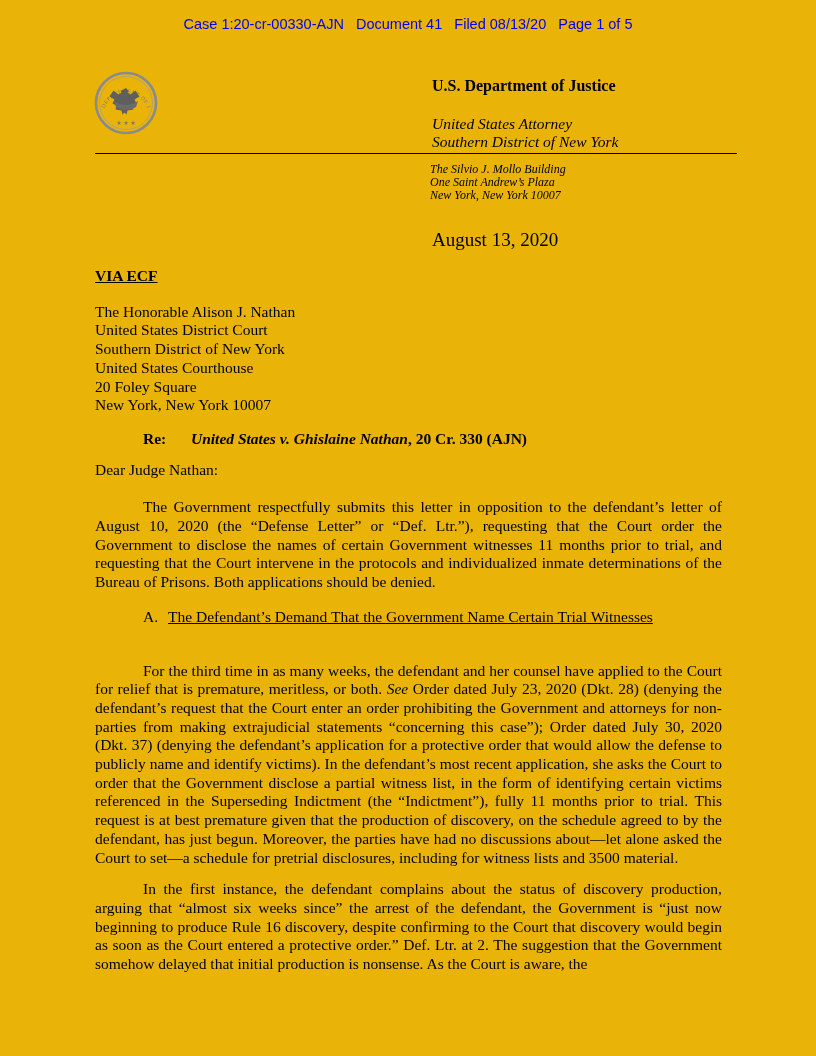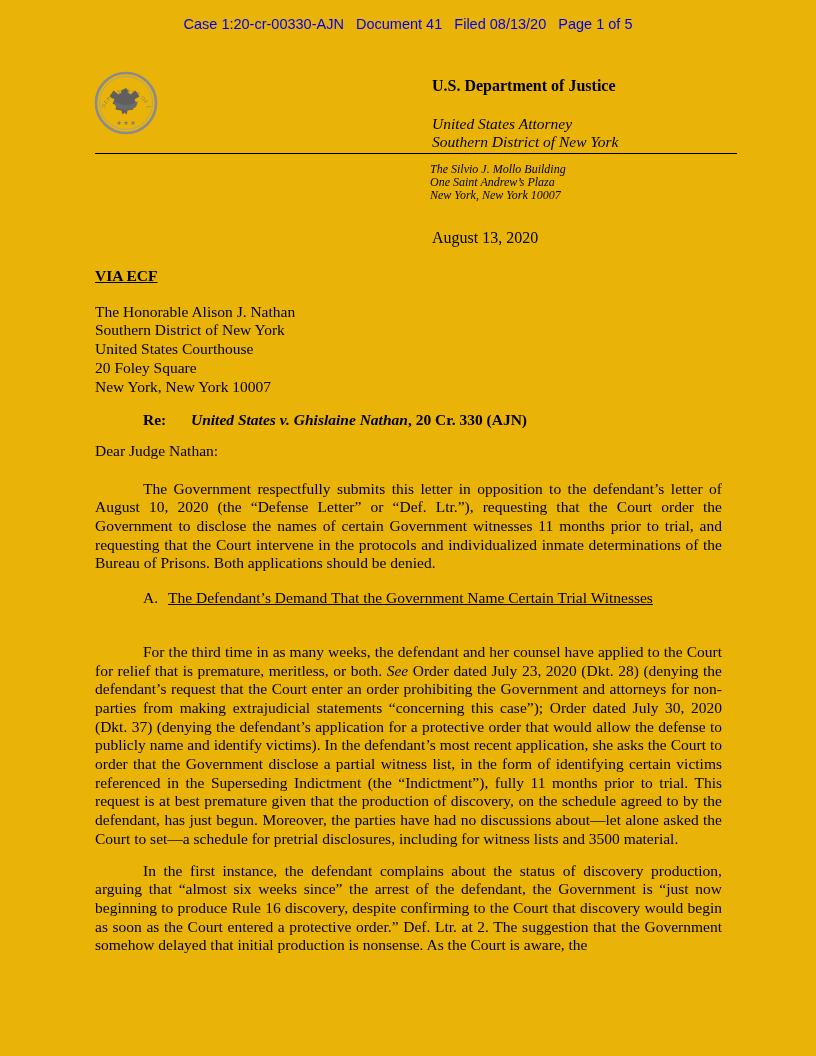--- a/index.html
+++ b/index.html
@@ -39,21 +39,21 @@
   .lh-rule {
     position: absolute; left: 95px; top: 153px;
     width: 642px; height: 0; border-top: 1.6px solid #000;
   }
   .lh-address {
     position: absolute; left: 430px; top: 163px;
     font-style: italic; font-size: 12px; line-height: 12.8px;
   }
   .letter-date {
     position: absolute; left: 432px; top: 229px;
-    font-size: 16px;
+    font-size: 19px;
   }
   
   .letter {
     position: absolute; top: 0; left: 0;
     padding: 267px 94px 0 95px;
     width: 100%;
     font-size: 15.5px;
     line-height: 18.7px;
   }
   .via { font-weight: bold; text-decoration: underline; }
@@ -114,20 +114,21 @@
   </div>
 
   <div class="letter-date">August 13, 2020</div>
 
   <div class="letter">
 
     <div class="via">VIA ECF</div>
 
     <div class="recipient">
       <div>The Honorable Alison J. Nathan</div>
+      <div>United States District Court</div>
       <div>Southern District of New York</div>
       <div>United States Courthouse</div>
       <div>20 Foley Square</div>
       <div>New York, New York 10007</div>
     </div>
 
     <div class="re-line"><span class="re-label">Re:</span><span class="re-case">United States v. Ghislaine Nathan</span><span>, 20 Cr. 330 (AJN)</span></div>
 
     <div class="salutation">Dear Judge Nathan:</div>
 

